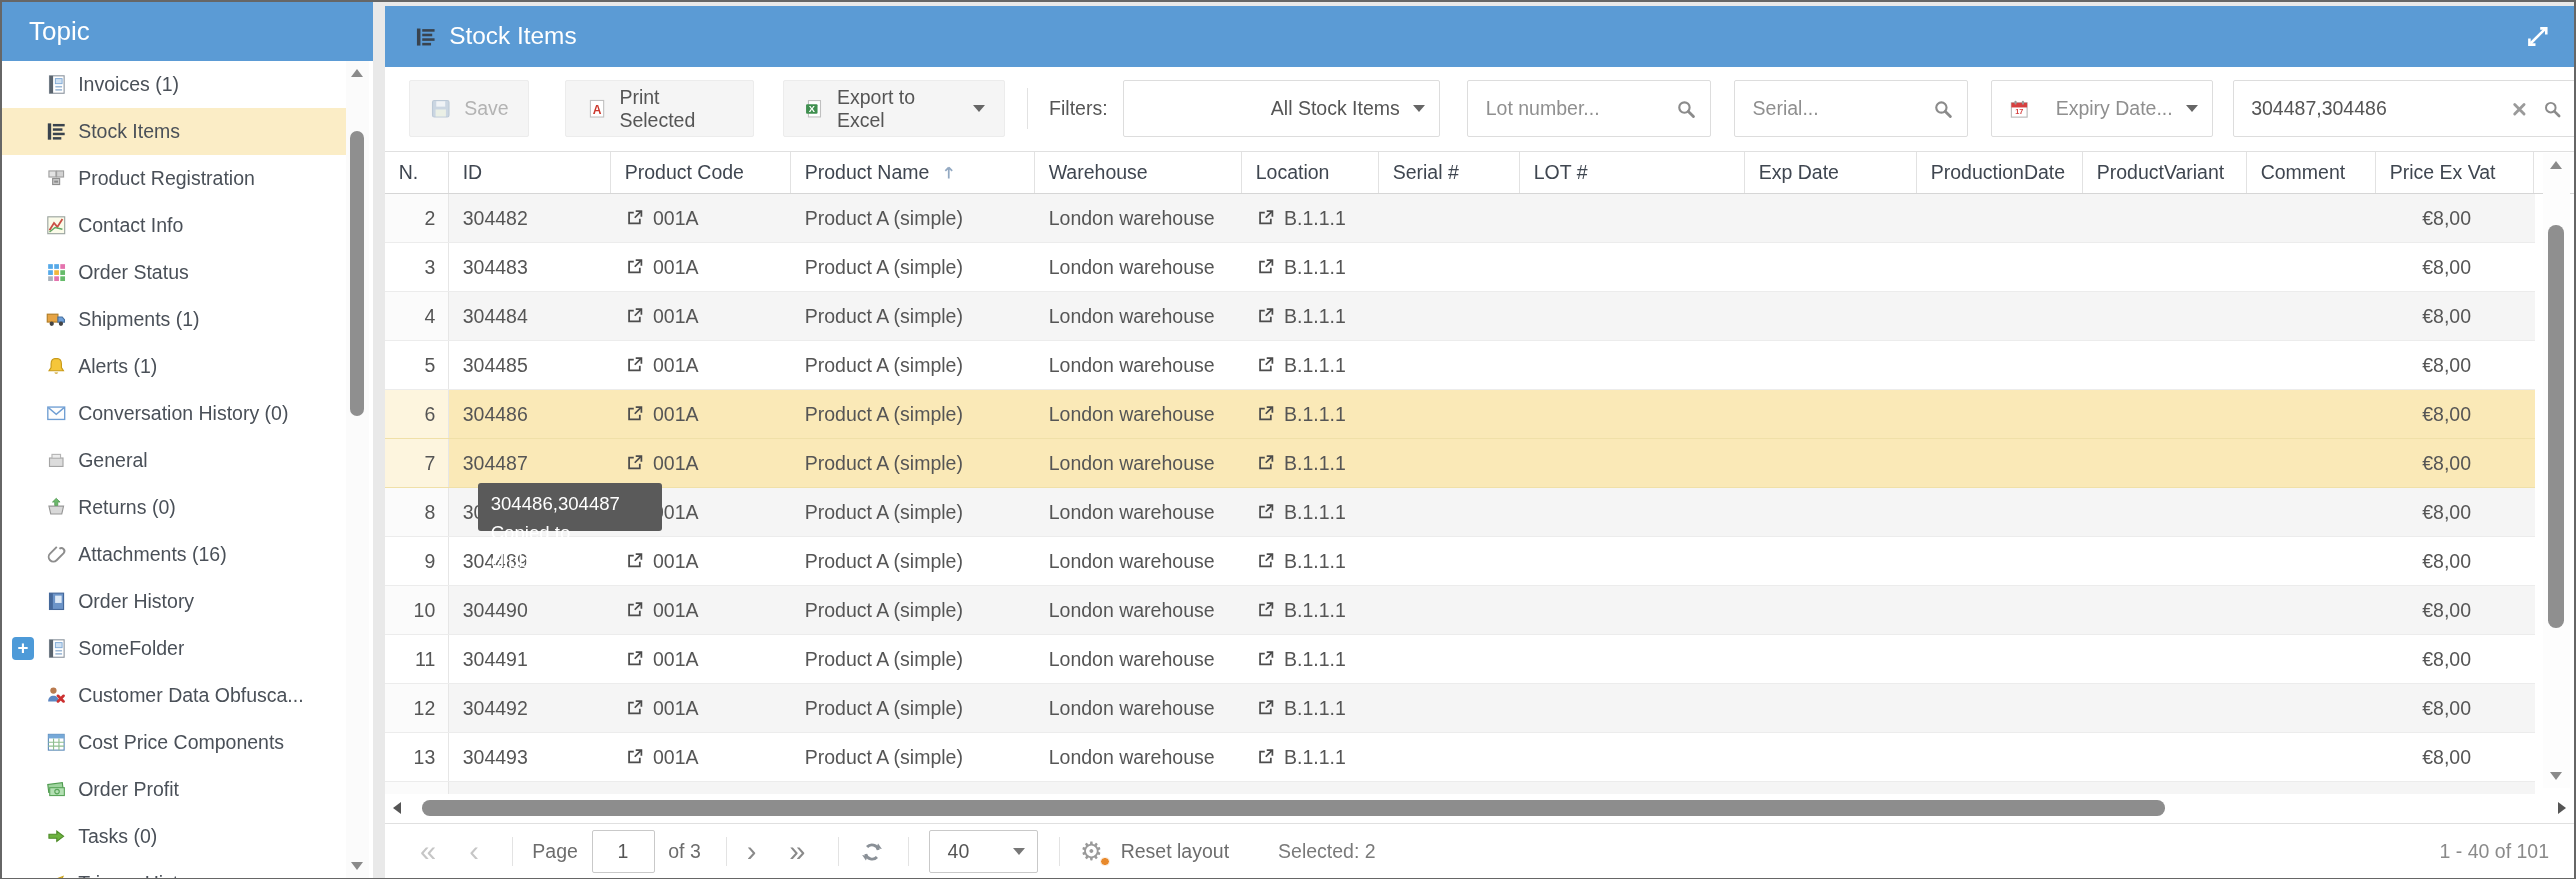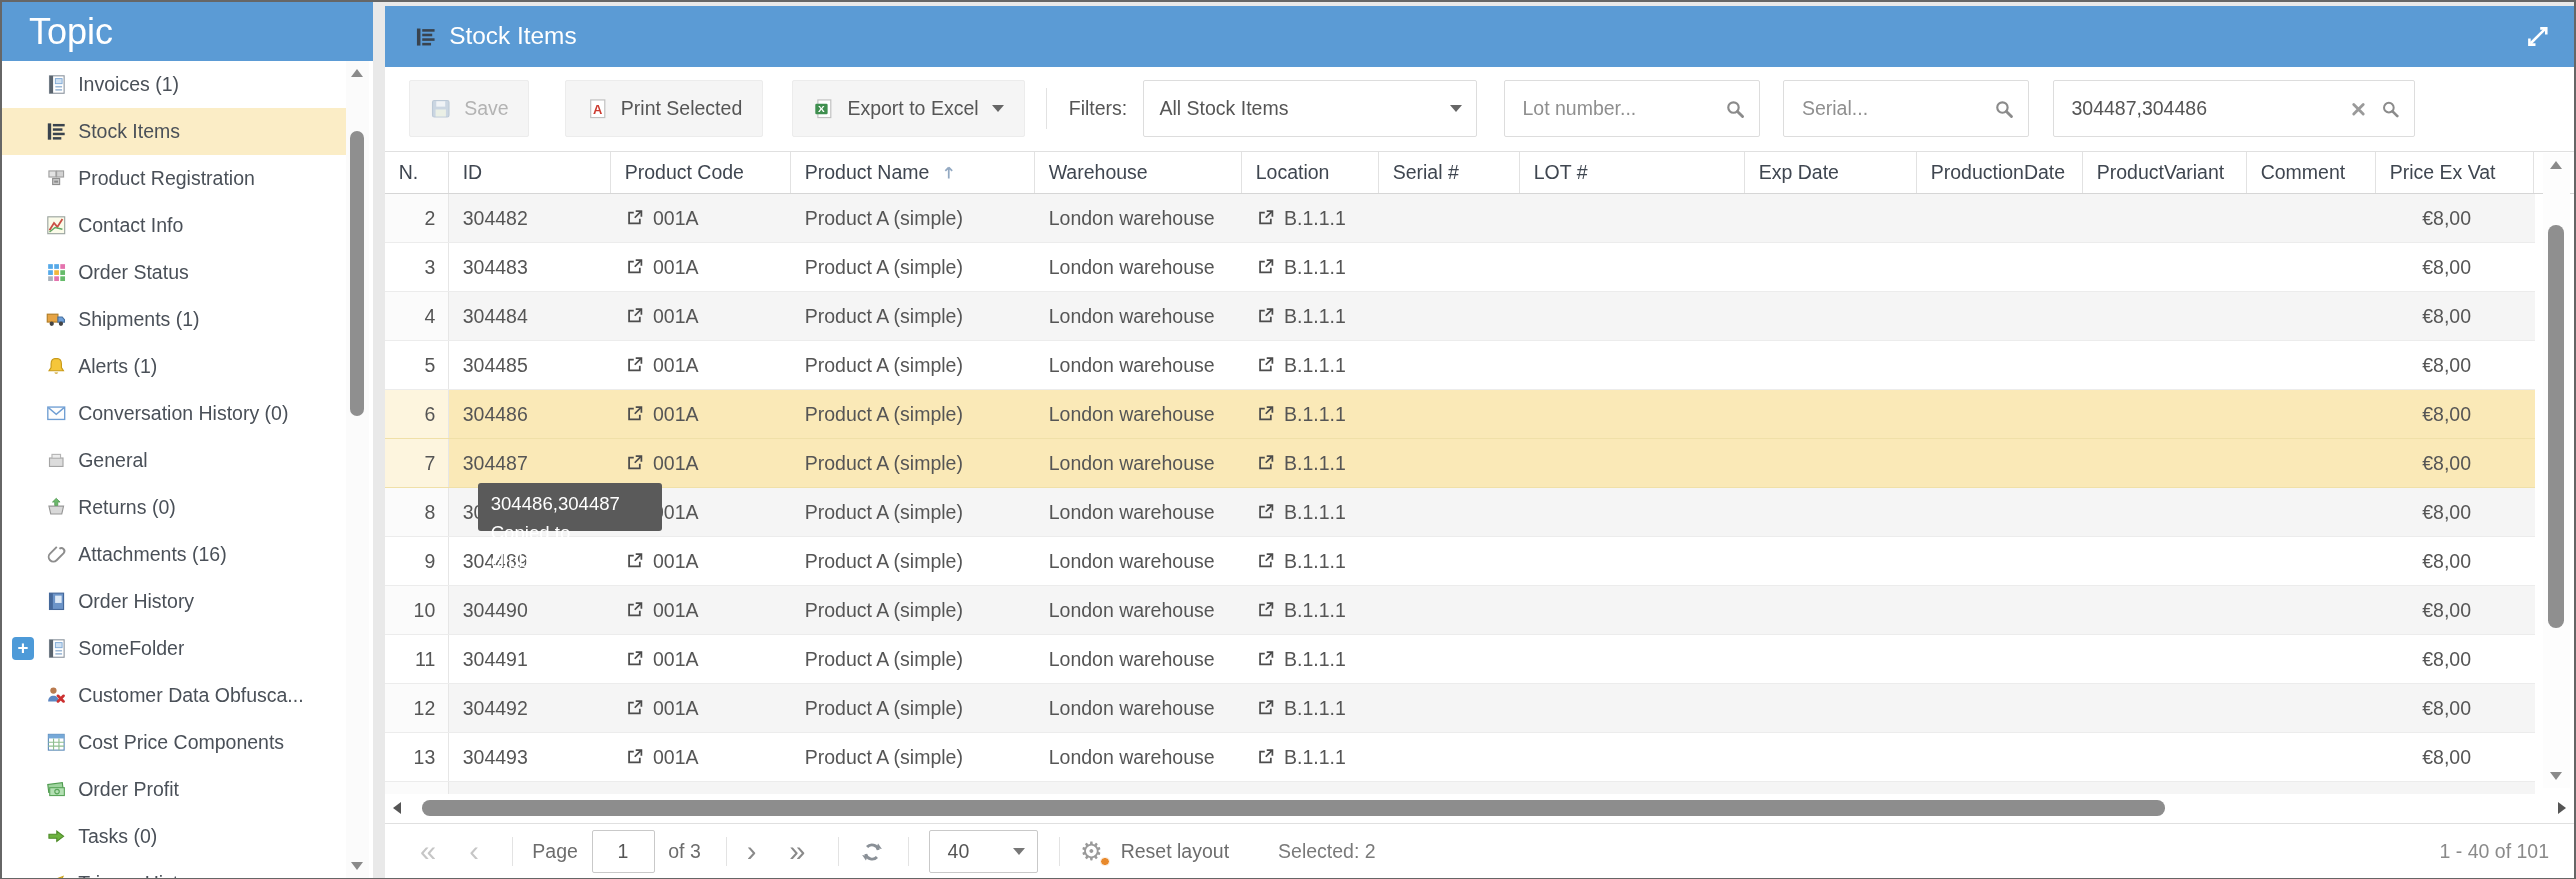--- a/index.html
+++ b/index.html
@@ -3,21 +3,21 @@
 <meta charset="utf-8">
 <style>
   html,body{margin:0;padding:0;background:#cfcfcf;}
   *{box-sizing:border-box;}
   .page{position:relative;width:2576px;height:880px;background:#e9e9e9;
         border:2px solid #666;overflow:hidden;
         font-family:"Liberation Sans",sans-serif;color:#4d535b;}
 
   
   .sidebar{position:absolute;left:0;top:0;width:371px;height:876px;background:#fff;}
-  .sidebar-header{height:59px;background:#5b9bd5;color:#fff;font-size:36px;
+  .sidebar-header{height:59px;background:#5b9bd5;color:#fff;font-size:26px;
         display:flex;align-items:center;padding-left:27px;}
   .sidebar-body{position:absolute;top:59px;left:0;right:0;bottom:0;overflow:hidden;}
   .side-item{position:relative;height:47px;display:flex;align-items:center;
         padding-left:43px;font-size:19.5px;color:#4a5058;width:344px;cursor:pointer;}
   .side-item.selected{background:#fbedc6;}
   .side-item .ico{width:22.5px;height:22.5px;margin-right:10.7px;flex:0 0 auto;}
   .side-item .plus-badge{position:absolute;left:9.8px;width:22.5px;height:22.5px;background:#4d9ad8;
         border-radius:3.9px;color:#fff;font-size:18.6px;font-weight:bold;display:flex;
         align-items:center;justify-content:center;line-height:1;}
   .side-label{white-space:nowrap;overflow:hidden;text-overflow:ellipsis;max-width:259px;}
@@ -44,21 +44,21 @@
   .tbtn .ico{width:23.5px;height:23.5px;margin-right:11.7px;}
   .tbtn.disabled{color:#b3b3b3;cursor:default;}
   .tbtn.disabled .ico{opacity:.55;}
   .caret{width:0;height:0;border-left:6.8px solid transparent;border-right:6.8px solid transparent;
         border-top:7.8px solid #666;margin-left:13.7px;}
   .tb-divider{width:1px;height:41px;background:#e2e2e2;margin:0 21.5px;}
   .filters-label{font-size:19.5px;color:#555;margin-right:15.6px;}
   .fbox{height:57px;border:1px solid #ddd;border-radius:2px;background:#fff;
         display:flex;align-items:center;padding:0 13.7px 0 15.6px;font-size:19.5px;color:#555;}
   .fbox .ph{color:#8f8f8f;}
-  .fbox .grow{flex:1;}
+  .fbox .grow{flex:1;text-align:right;}
   .fbox .ico{width:22.5px;height:22.5px;}
   .fbox input{border:none;outline:none;font-size:19.5px;color:#555;width:100%;
         font-family:"Liberation Sans",sans-serif;background:transparent;}
   .fbox input::placeholder{color:#8f8f8f;opacity:1;}
 
   
   .grid-header{display:flex;height:43px;border-top:1px solid #e0e0e0;border-bottom:1px solid #d6d6d6;
         font-size:19.5px;color:#3f4650;}
   .gh-cell{display:flex;align-items:center;padding-left:13.7px;border-right:1px solid #e2e2e2;
         flex:0 0 auto;cursor:pointer;overflow:hidden;white-space:nowrap;}
@@ -388,20 +388,33 @@
       </div>
       <div class="fbox" style="width:246px;margin-right:23.5px;">
         <input placeholder="Serial..." style="">
         <span class="ico">
             <svg viewBox="0 0 20 20" xmlns="http://www.w3.org/2000/svg">
               <circle cx="8.3" cy="8.3" r="5.1" fill="none" stroke="#8b8b8b" stroke-width="2.1"></circle>
               <line x1="12.2" y1="12.2" x2="17.2" y2="17.2" stroke="#8b8b8b" stroke-width="2.8" stroke-linecap="round"></line>
             </svg>
           </span>
       </div>
+      <div class="fbox" style="width:233px;margin-right:19.5px;">
+        <span class="ico" style="margin-right:11.7px;">
+            <svg viewBox="0 0 20 20" xmlns="http://www.w3.org/2000/svg" style="font-size:20px">
+              <rect x="3" y="4.2" width="14" height="12.8" fill="#fff" stroke="#b9b9b9"></rect>
+              <rect x="3" y="4.2" width="14" height="4.2" fill="#d64040"></rect>
+              <rect x="5.8" y="2.4" width="1.8" height="3.4" rx="0.8" fill="#9a9a9a"></rect>
+              <rect x="12.4" y="2.4" width="1.8" height="3.4" rx="0.8" fill="#9a9a9a"></rect>
+              <text x="10" y="14.6" text-anchor="middle" font-size="6.5" font-weight="bold" fill="#d64040" font-family="Liberation Sans,sans-serif">17</text>
+            </svg>
+          </span>
+        <span class="ph grow">Expiry Date...</span>
+        <span class="caret"></span>
+      </div>
       <div class="fbox" style="width:362px;">
         <input value="304487,304486" style="">
         <span class="ico" style="margin-right:13.7px;">
             <svg viewBox="0 0 20 20" xmlns="http://www.w3.org/2000/svg">
               <path d="M5 5l10 10M15 5L5 15" stroke="#9a9a9a" stroke-width="3" stroke-linecap="round"></path>
             </svg>
           </span>
         <span class="ico">
             <svg viewBox="0 0 20 20" xmlns="http://www.w3.org/2000/svg">
               <circle cx="8.3" cy="8.3" r="5.1" fill="none" stroke="#8b8b8b" stroke-width="2.1"></circle>

